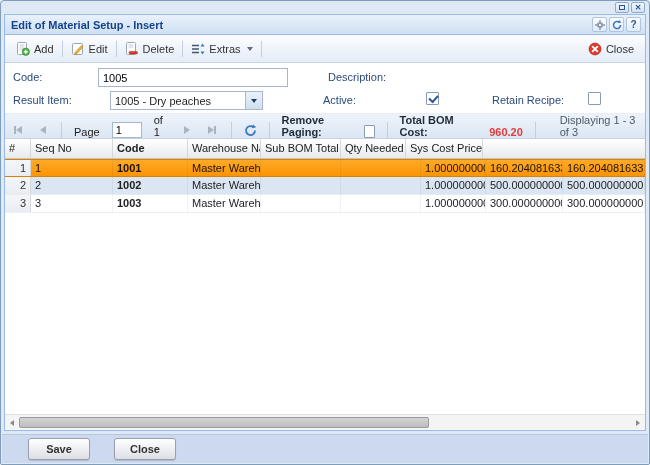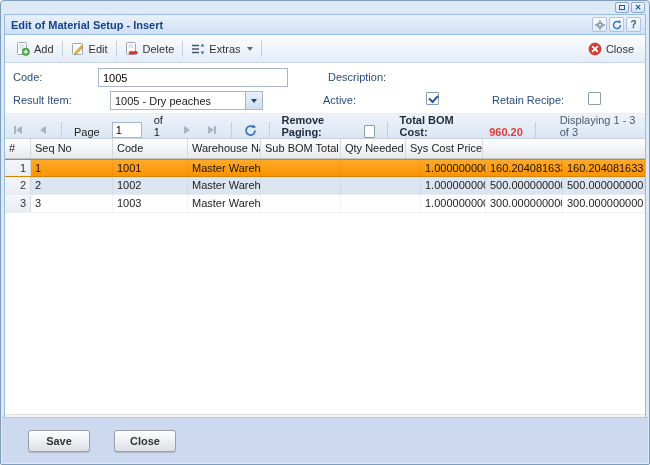--- a/index.html
+++ b/index.html
@@ -67,40 +67,40 @@
   .pg-spacer { flex:1; }
   .displaying { color:#4a5a6a; }
   .pb-check { position:relative; width:13px; height:13px; border:1px solid #8b9bb3; background:#fff; border-radius:1px; }
 
   
   .grid-header { height:20px; display:flex; background:linear-gradient(#ffffff,#e9eaed); border-bottom:1px solid #c5c5c5; }
   .gh-cell { border-right:1px solid #d6d8db; padding:3px 4px 0 4px; color:#222; white-space:nowrap; overflow:hidden; }
   .grid-row { height:18px; display:flex; align-items:stretch; }
   .g-cell { padding:2px 4px 0 4px; white-space:nowrap; overflow:hidden; border-right:1px solid rgba(0,0,0,0.05); }
   .r-al { text-align:right; }
-  .c0{width:26px;} .c1{width:82px;} .c2{width:75px;} .c3{width:73px;} .c4{width:80px;}
+  .c0{width:26px;} .c1{width:82px;} .c2{width:75px;font-weight:bold;} .c3{width:73px;} .c4{width:80px;}
   .c5{width:80px;} .c6{width:65px;} .c7{width:77px;} .c8{flex:1;}
   .rownum { background:linear-gradient(#f4f6f9,#e9edf2); border-right:1px solid #d6d8db; color:#333; }
   .row-sel { background:linear-gradient(#ffaa28,#fb9404); border-top:1px solid #d98200; border-bottom:1px solid #d98200; color:#1c1304; }
   .row-sel .rownum { background:linear-gradient(#f4f6f9,#e9edf2); color:#333; }
   .row-alt { background:#dce6f2; border-bottom:1px solid #e8ebf0; }
   .row-plain { background:#fff; border-bottom:1px solid #eceff3; }
   .grid-empty { flex:1; background:#fff; }
 
   
   .hscroll { height:16px; background:#f4f4f4; border-top:1px solid #e0e0e0; position:relative; }
   .hs-arrow { position:absolute; top:0; width:14px; height:15px; display:flex; align-items:center; justify-content:center; }
   .hs-arrow.left { left:0; } .hs-arrow.right { right:0; }
   .hs-tri-l { width:0; height:0; border-top:3px solid transparent; border-bottom:3px solid transparent; border-right:4px solid #8a8a8a; }
   .hs-tri-r { width:0; height:0; border-top:3px solid transparent; border-bottom:3px solid transparent; border-left:4px solid #8a8a8a; }
   .hs-thumb { position:absolute; top:2px; left:14px; width:410px; height:11px; border:1px solid #9c9c9c; border-radius:2px;
               background:linear-gradient(#d4d4d4,#bdbdbd); }
 
   
-  .footer { position:absolute; left:1px; right:1px; bottom:1px; height:46px; background:#ccd9ee;
+  .footer { position:absolute; left:1px; right:1px; bottom:1px; height:29px; background:#ccd9ee;
             border-top:1px solid #b7c8e0; display:flex; align-items:center; padding:0 8px 0 26px; gap:24px; }
   .ft-btn { min-width:62px; height:22px; border:1px solid #9aa0ab; border-radius:3px;
             background:linear-gradient(#ffffff,#dcdfe4); color:#333; font-weight:bold; text-align:center;
             padding:4px 10px 0 10px; box-shadow:0 1px 1px rgba(0,0,0,0.15); cursor:default; }
 
   .icon14 { width:14px; height:14px; display:block; }
 </style>
 </head>
 <body>
 

